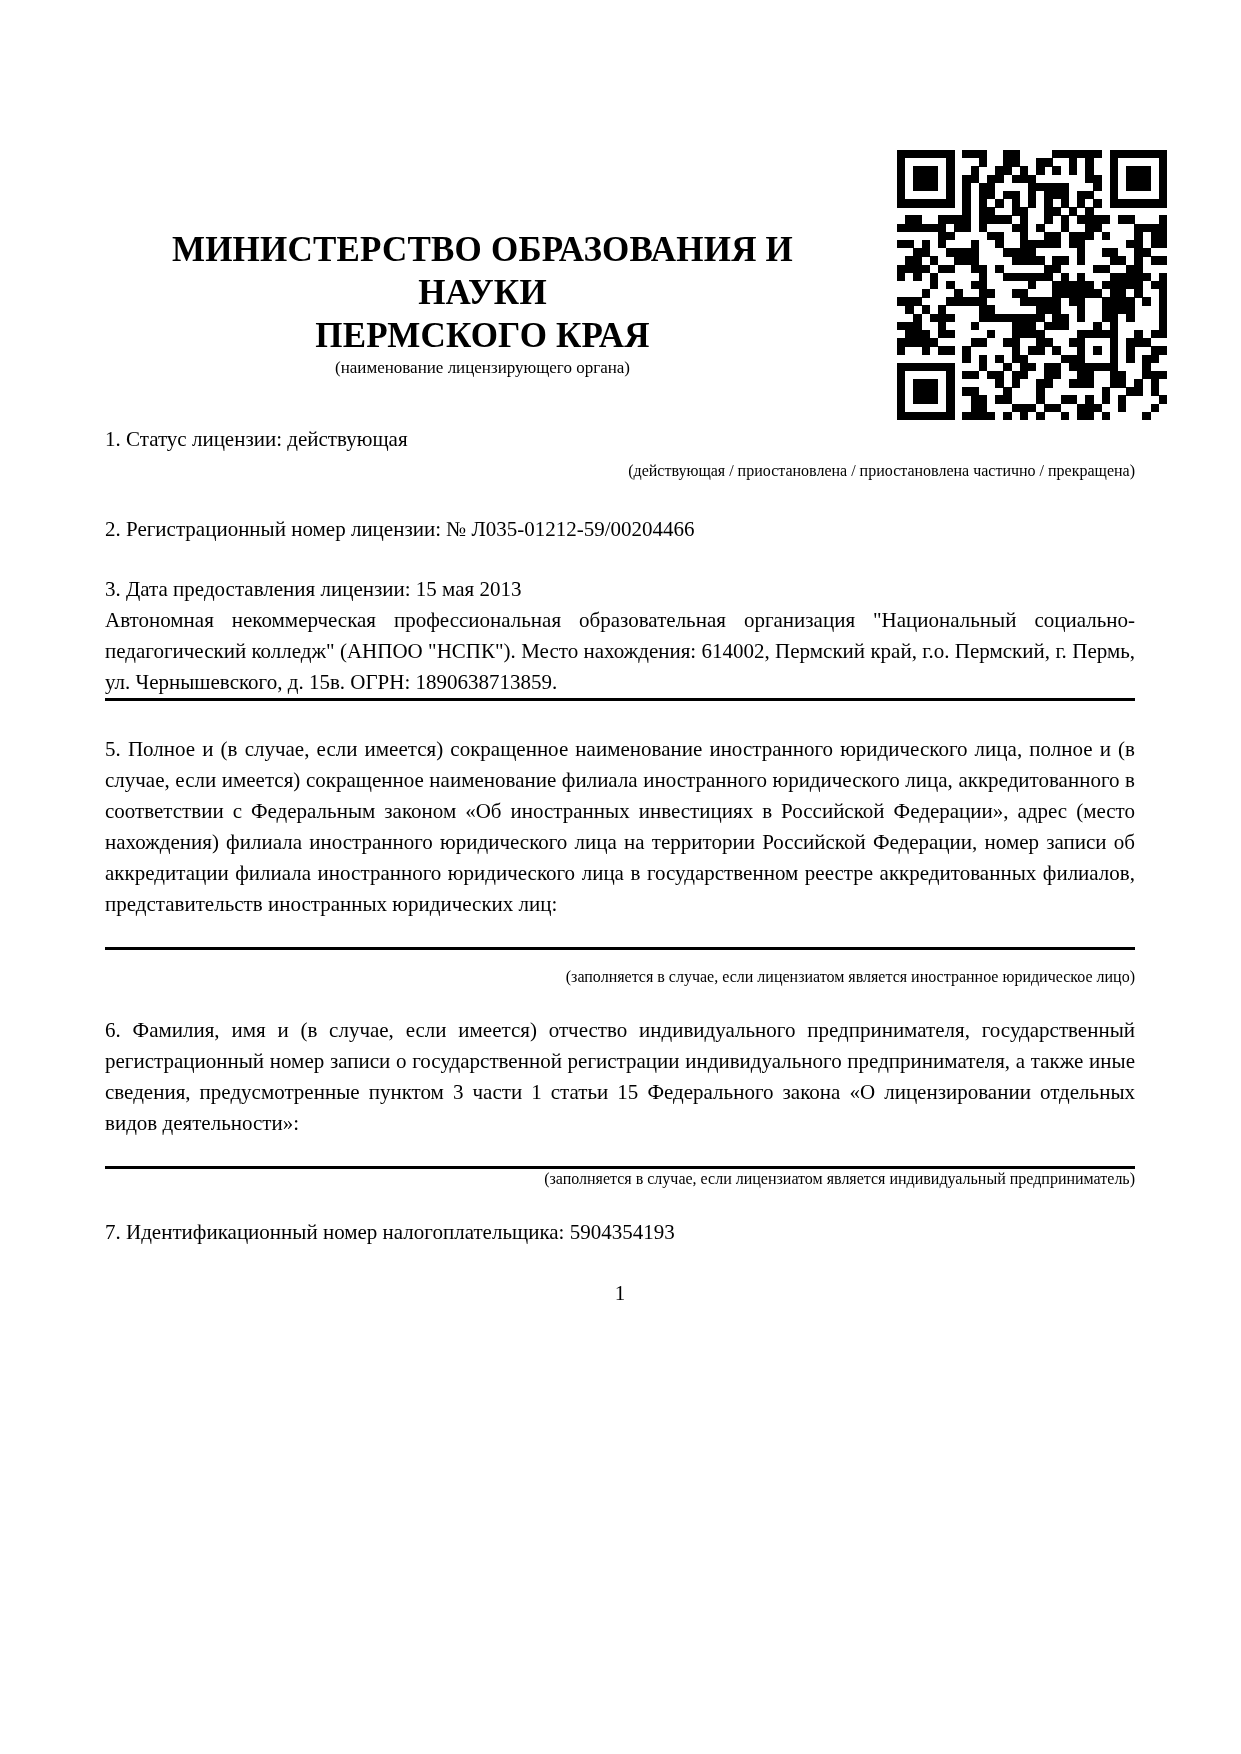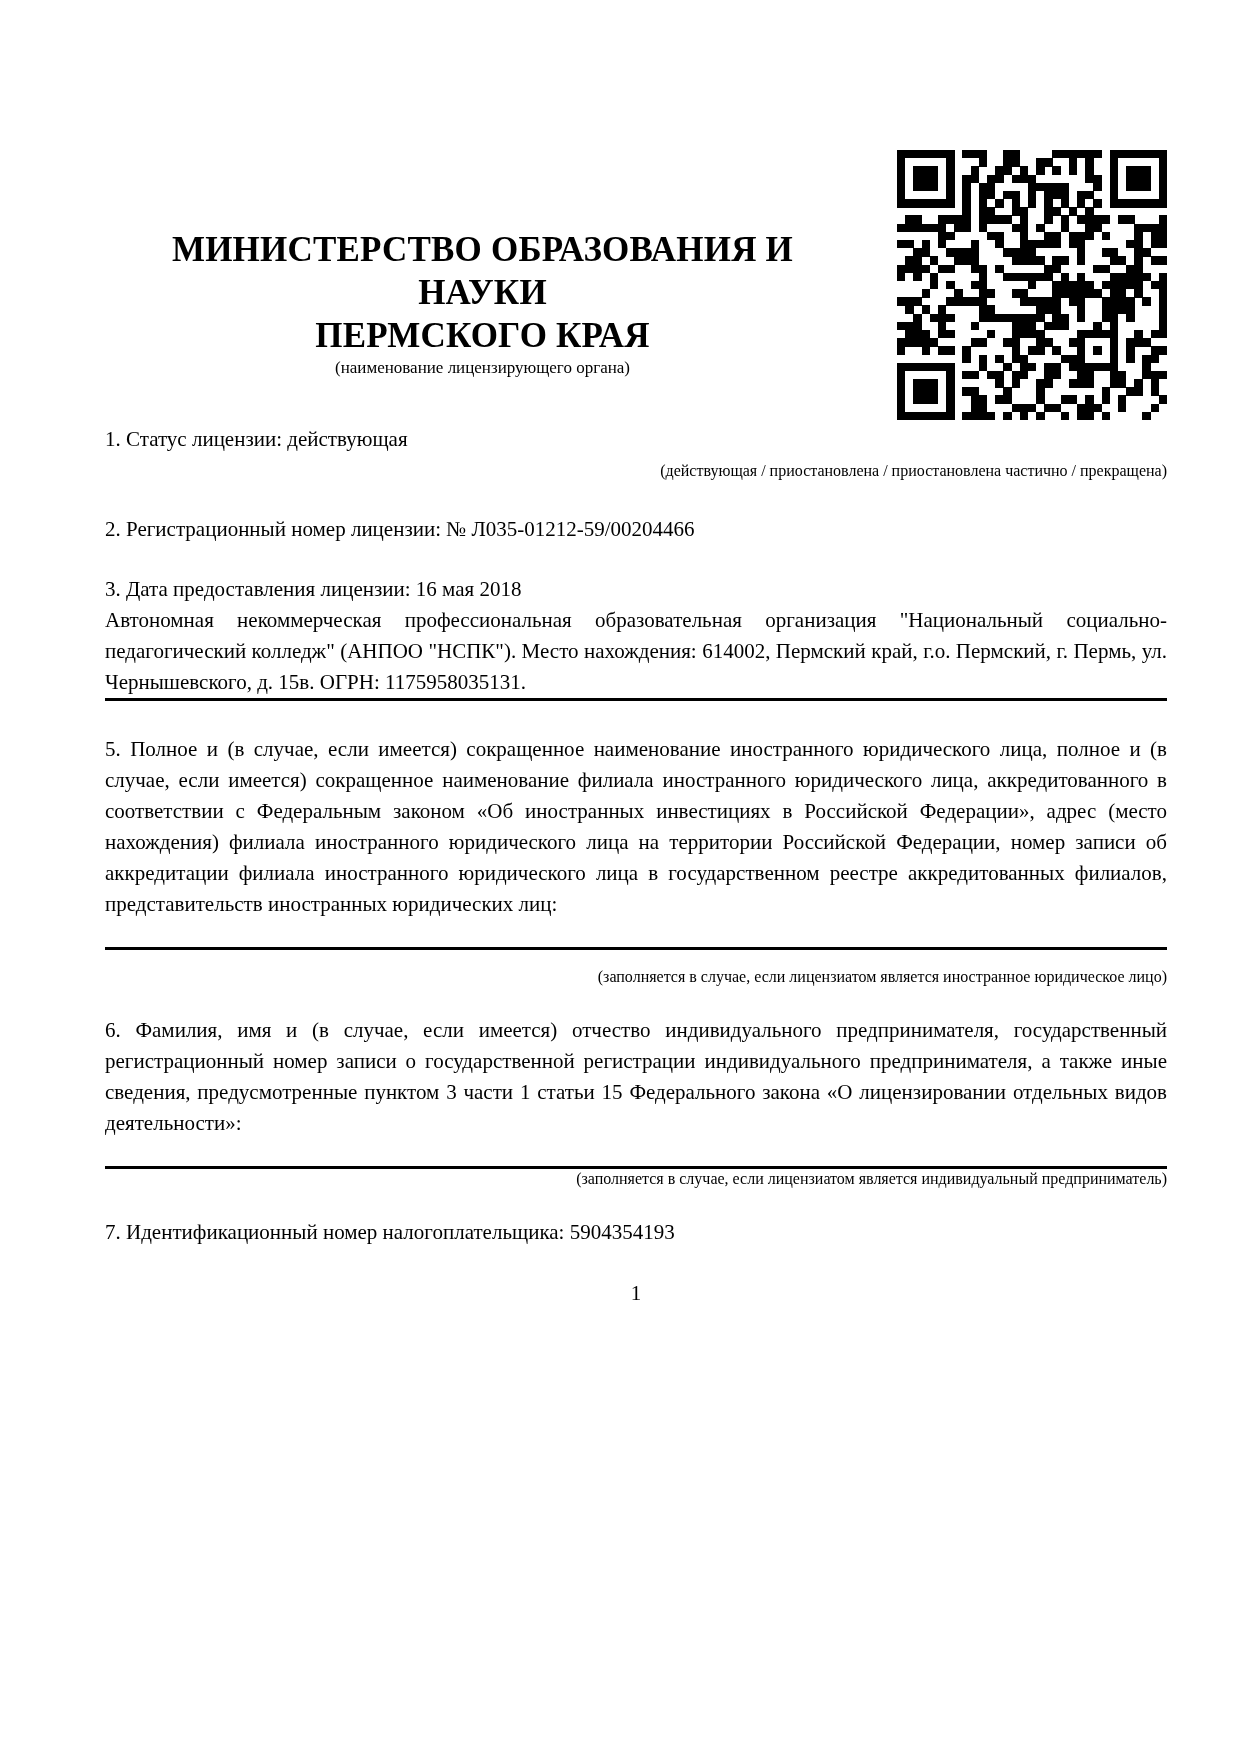--- a/index.html
+++ b/index.html
@@ -11,21 +11,21 @@
     position: relative;
     width: 1241px;
     height: 1754px;
     margin: 0 auto;
     background: #ffffff;
     color: #000000;
     font-family: "Liberation Serif", "DejaVu Serif", serif;
     font-size: 21px;
     line-height: 31px;
     box-sizing: border-box;
-    padding: 228px 74px 0 105px;
+    padding: 228px 106px 0 105px;
     overflow: hidden;
   }
   
   .header-left {
     width: 755px;
     text-align: center;
   }
   .ministry-title {
     margin: 0;
     font-size: 35px;
@@ -647,23 +647,23 @@
         <rect x="204.55" y="261.82" width="8.48" height="8.48"></rect>
         <rect x="245.45" y="261.82" width="8.48" height="8.48"></rect>
       </svg></div>
 
 
   <p class="item item-1">1. Статус лицензии: действующая</p>
   <div class="caption caption-1">(действующая / приостановлена / приостановлена частично / прекращена)</div>
 
   <p class="item item-2">2. Регистрационный номер лицензии: № Л035-01212-59/00204466</p>
 
-  <p class="item item-3">3. Дата предоставления лицензии: 16 мая 2018</p>
-
-  <p class="item para item-4-value">Автономная некоммерческая профессиональная образовательная организация "Национальный социально-педагогический колледж" (АНПОО "НСПК"). Место нахождения: 614002, Пермский край, г.о. Пермский, г. Пермь, ул. Чернышевского, д. 15в. ОГРН: 1175958035131.</p>
+  <p class="item item-3">3. Дата предоставления лицензии: 15 мая 2013</p>
+
+  <p class="item para item-4-value">Автономная некоммерческая профессиональная образовательная организация "Национальный социально-педагогический колледж" (АНПОО "НСПК"). Место нахождения: 614002, Пермский край, г.о. Пермский, г. Пермь, ул. Чернышевского, д. 15в. ОГРН: 1890638713859.</p>
   <div class="rule rule-4"></div>
 
   <p class="item para item-5">5. Полное и (в случае, если имеется) сокращенное наименование иностранного юридического лица, полное и (в случае, если имеется) сокращенное наименование филиала иностранного юридического лица, аккредитованного в соответствии с Федеральным законом «Об иностранных инвестициях в Российской Федерации», адрес (место нахождения) филиала иностранного юридического лица на территории Российской Федерации, номер записи об аккредитации филиала иностранного юридического лица в государственном реестре аккредитованных филиалов, представительств иностранных юридических лиц:</p>
   <div class="rule rule-5"></div>
   <div class="caption caption-5">(заполняется в случае, если лицензиатом является иностранное юридическое лицо)</div>
 
   <p class="item para item-6">6. Фамилия, имя и (в случае, если имеется) отчество индивидуального предпринимателя, государственный регистрационный номер записи о государственной регистрации индивидуального предпринимателя, а также иные сведения, предусмотренные пунктом 3 части 1 статьи 15 Федерального закона «О лицензировании отдельных видов деятельности»:</p>
   <div class="rule rule-6"></div>
   <div class="caption caption-6">(заполняется в случае, если лицензиатом является индивидуальный предприниматель)</div>
 

